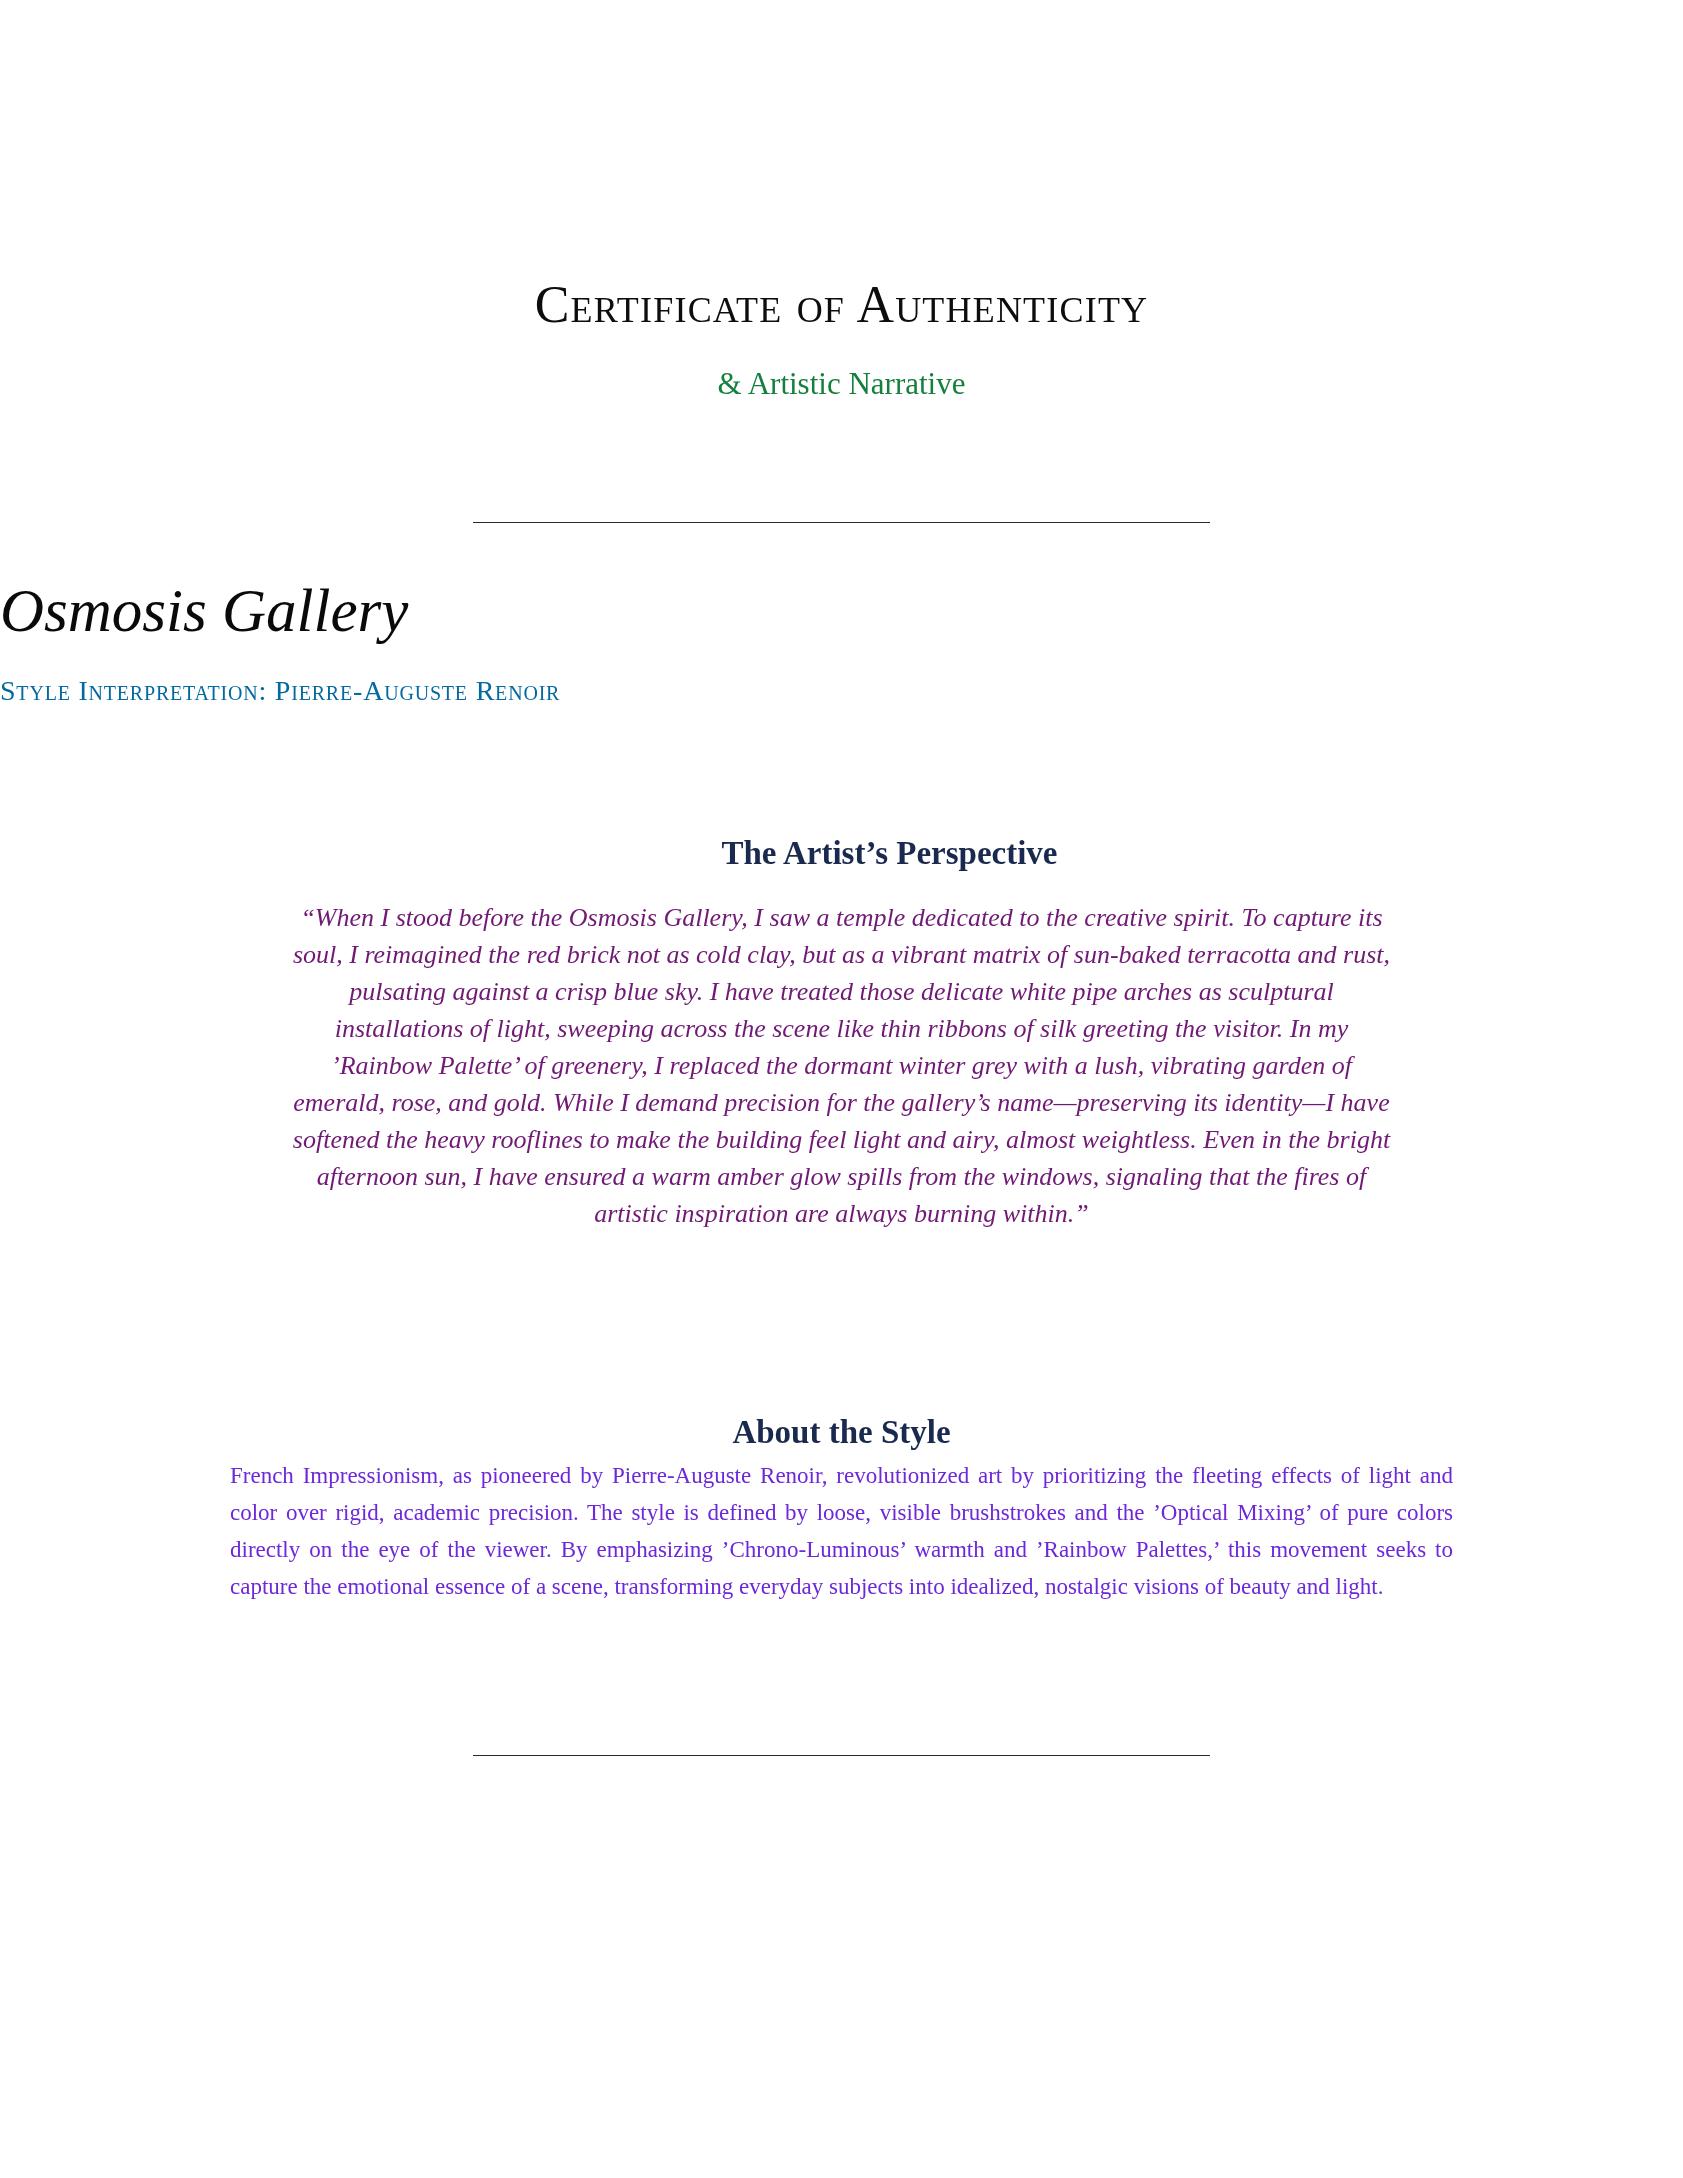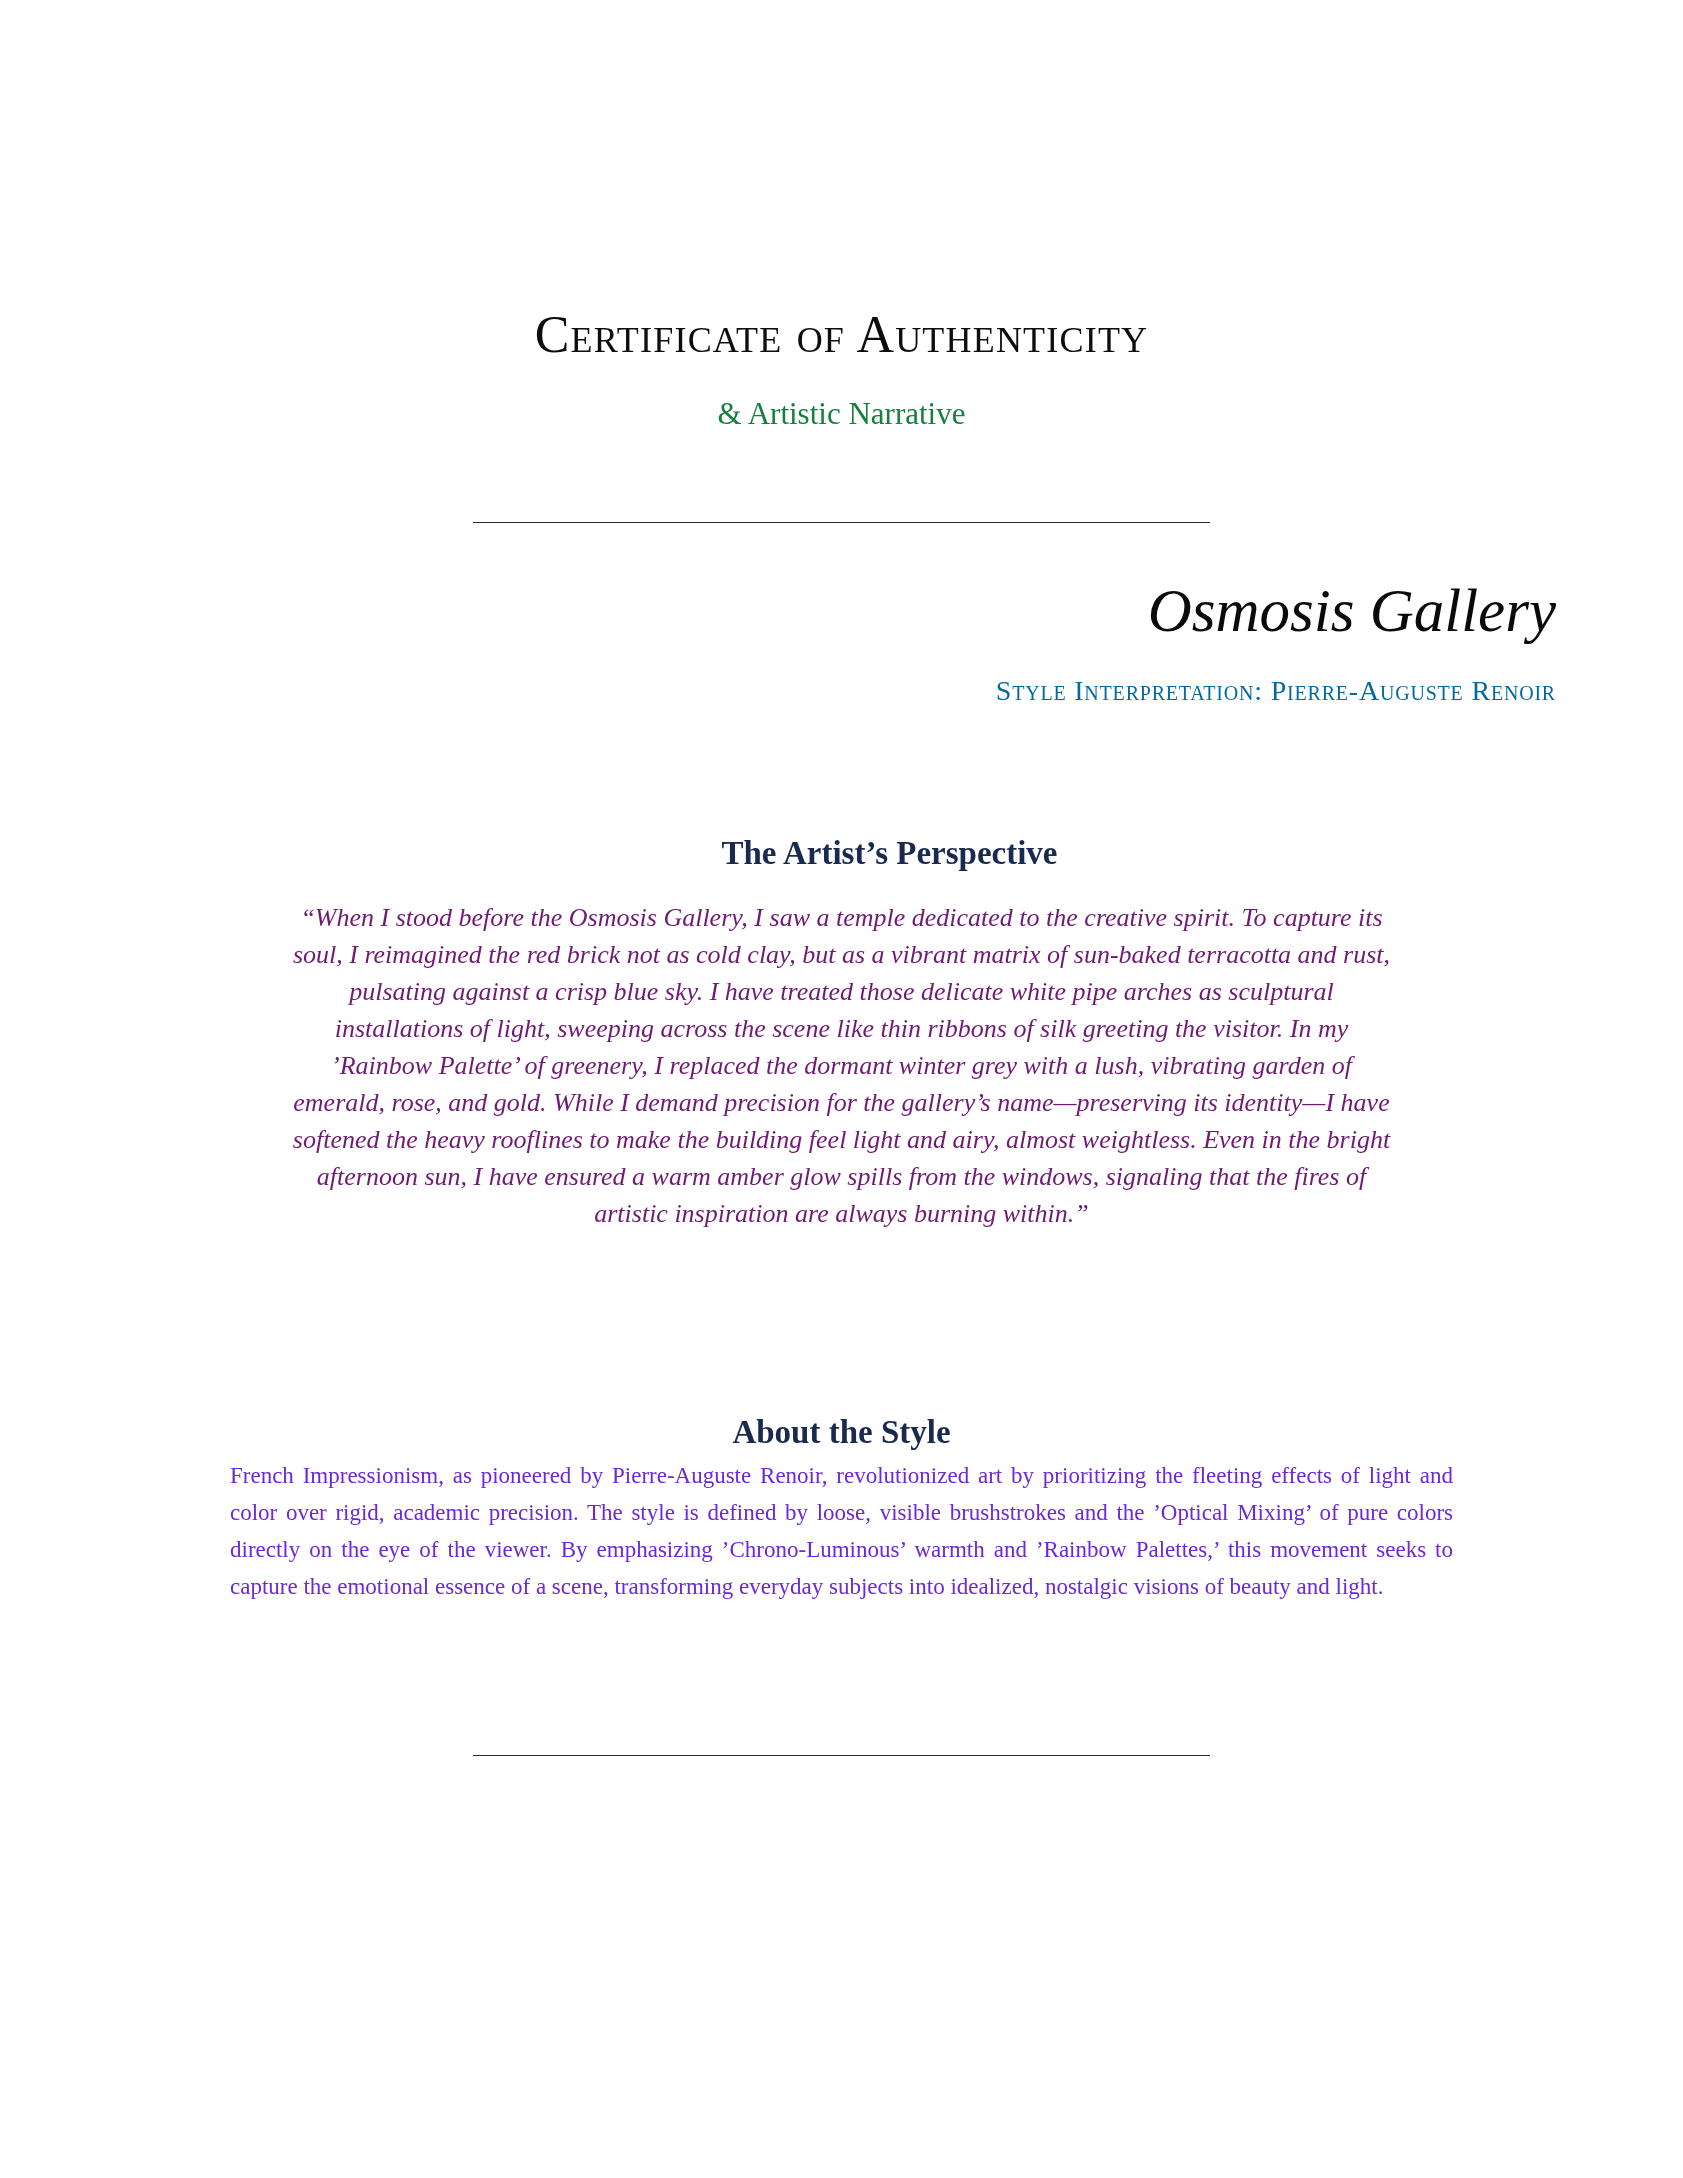--- a/index.html
+++ b/index.html
@@ -18,21 +18,20 @@
     color: #000000;
   }
 
   
   .masthead {
     position: absolute;
     left: 0;
     top: 279px;
     width: 1683px;
     text-align: center;
-    margin-top: 30px;
   }
   .doc-title {
     font-family: "Liberation Serif", "DejaVu Serif", serif;
     font-size: 52px;
     font-weight: 400;
     font-variant: small-caps;
     letter-spacing: 1.2px;
     line-height: 1;
     color: #0d0d0d;
     margin: 0;
@@ -57,21 +56,21 @@
   }
   .rule-top { top: 522px; }
   .rule-bottom { top: 1755px; }
 
   
   .subject-block {
     position: absolute;
     left: 0;
     top: 580px;
     width: 1556px;
-    text-align: right;
+    text-align: left;
   }
   .subject-name {
     font-family: "Liberation Serif", "DejaVu Serif", serif;
     font-style: italic;
     font-size: 61px;
     font-weight: 400;
     line-height: 1;
     color: #0a0a0a;
     margin: 0;
   }

